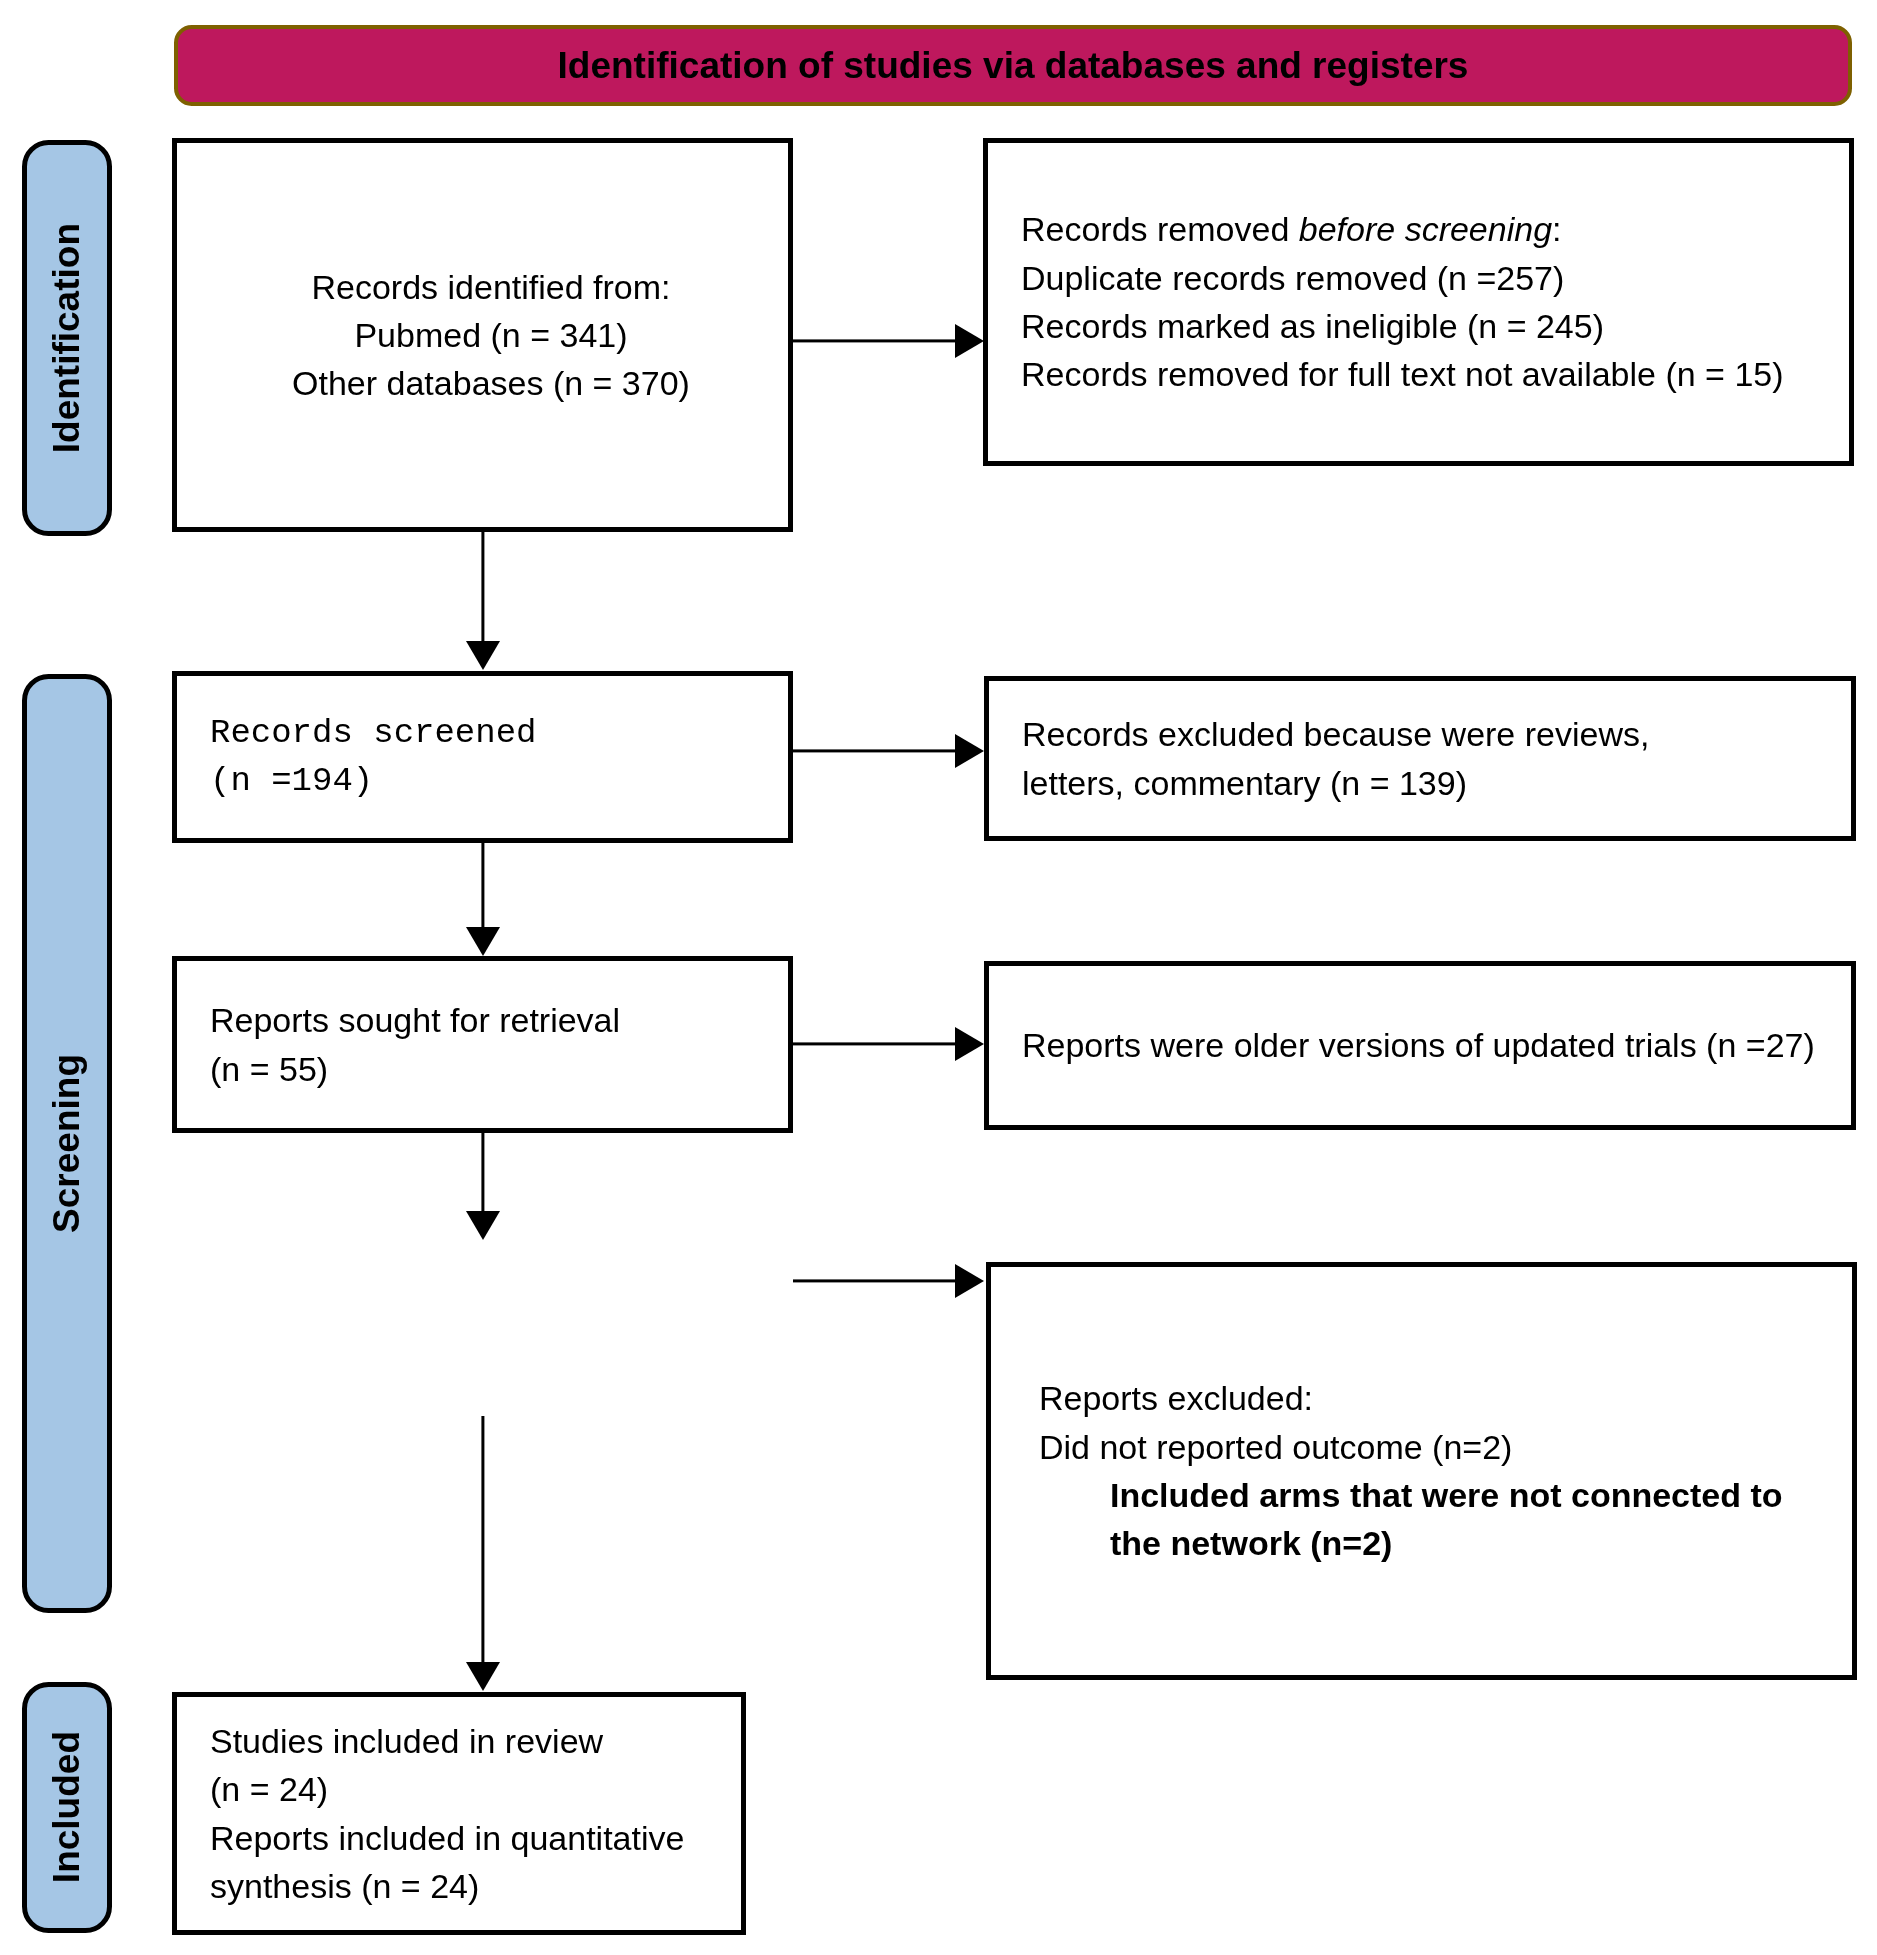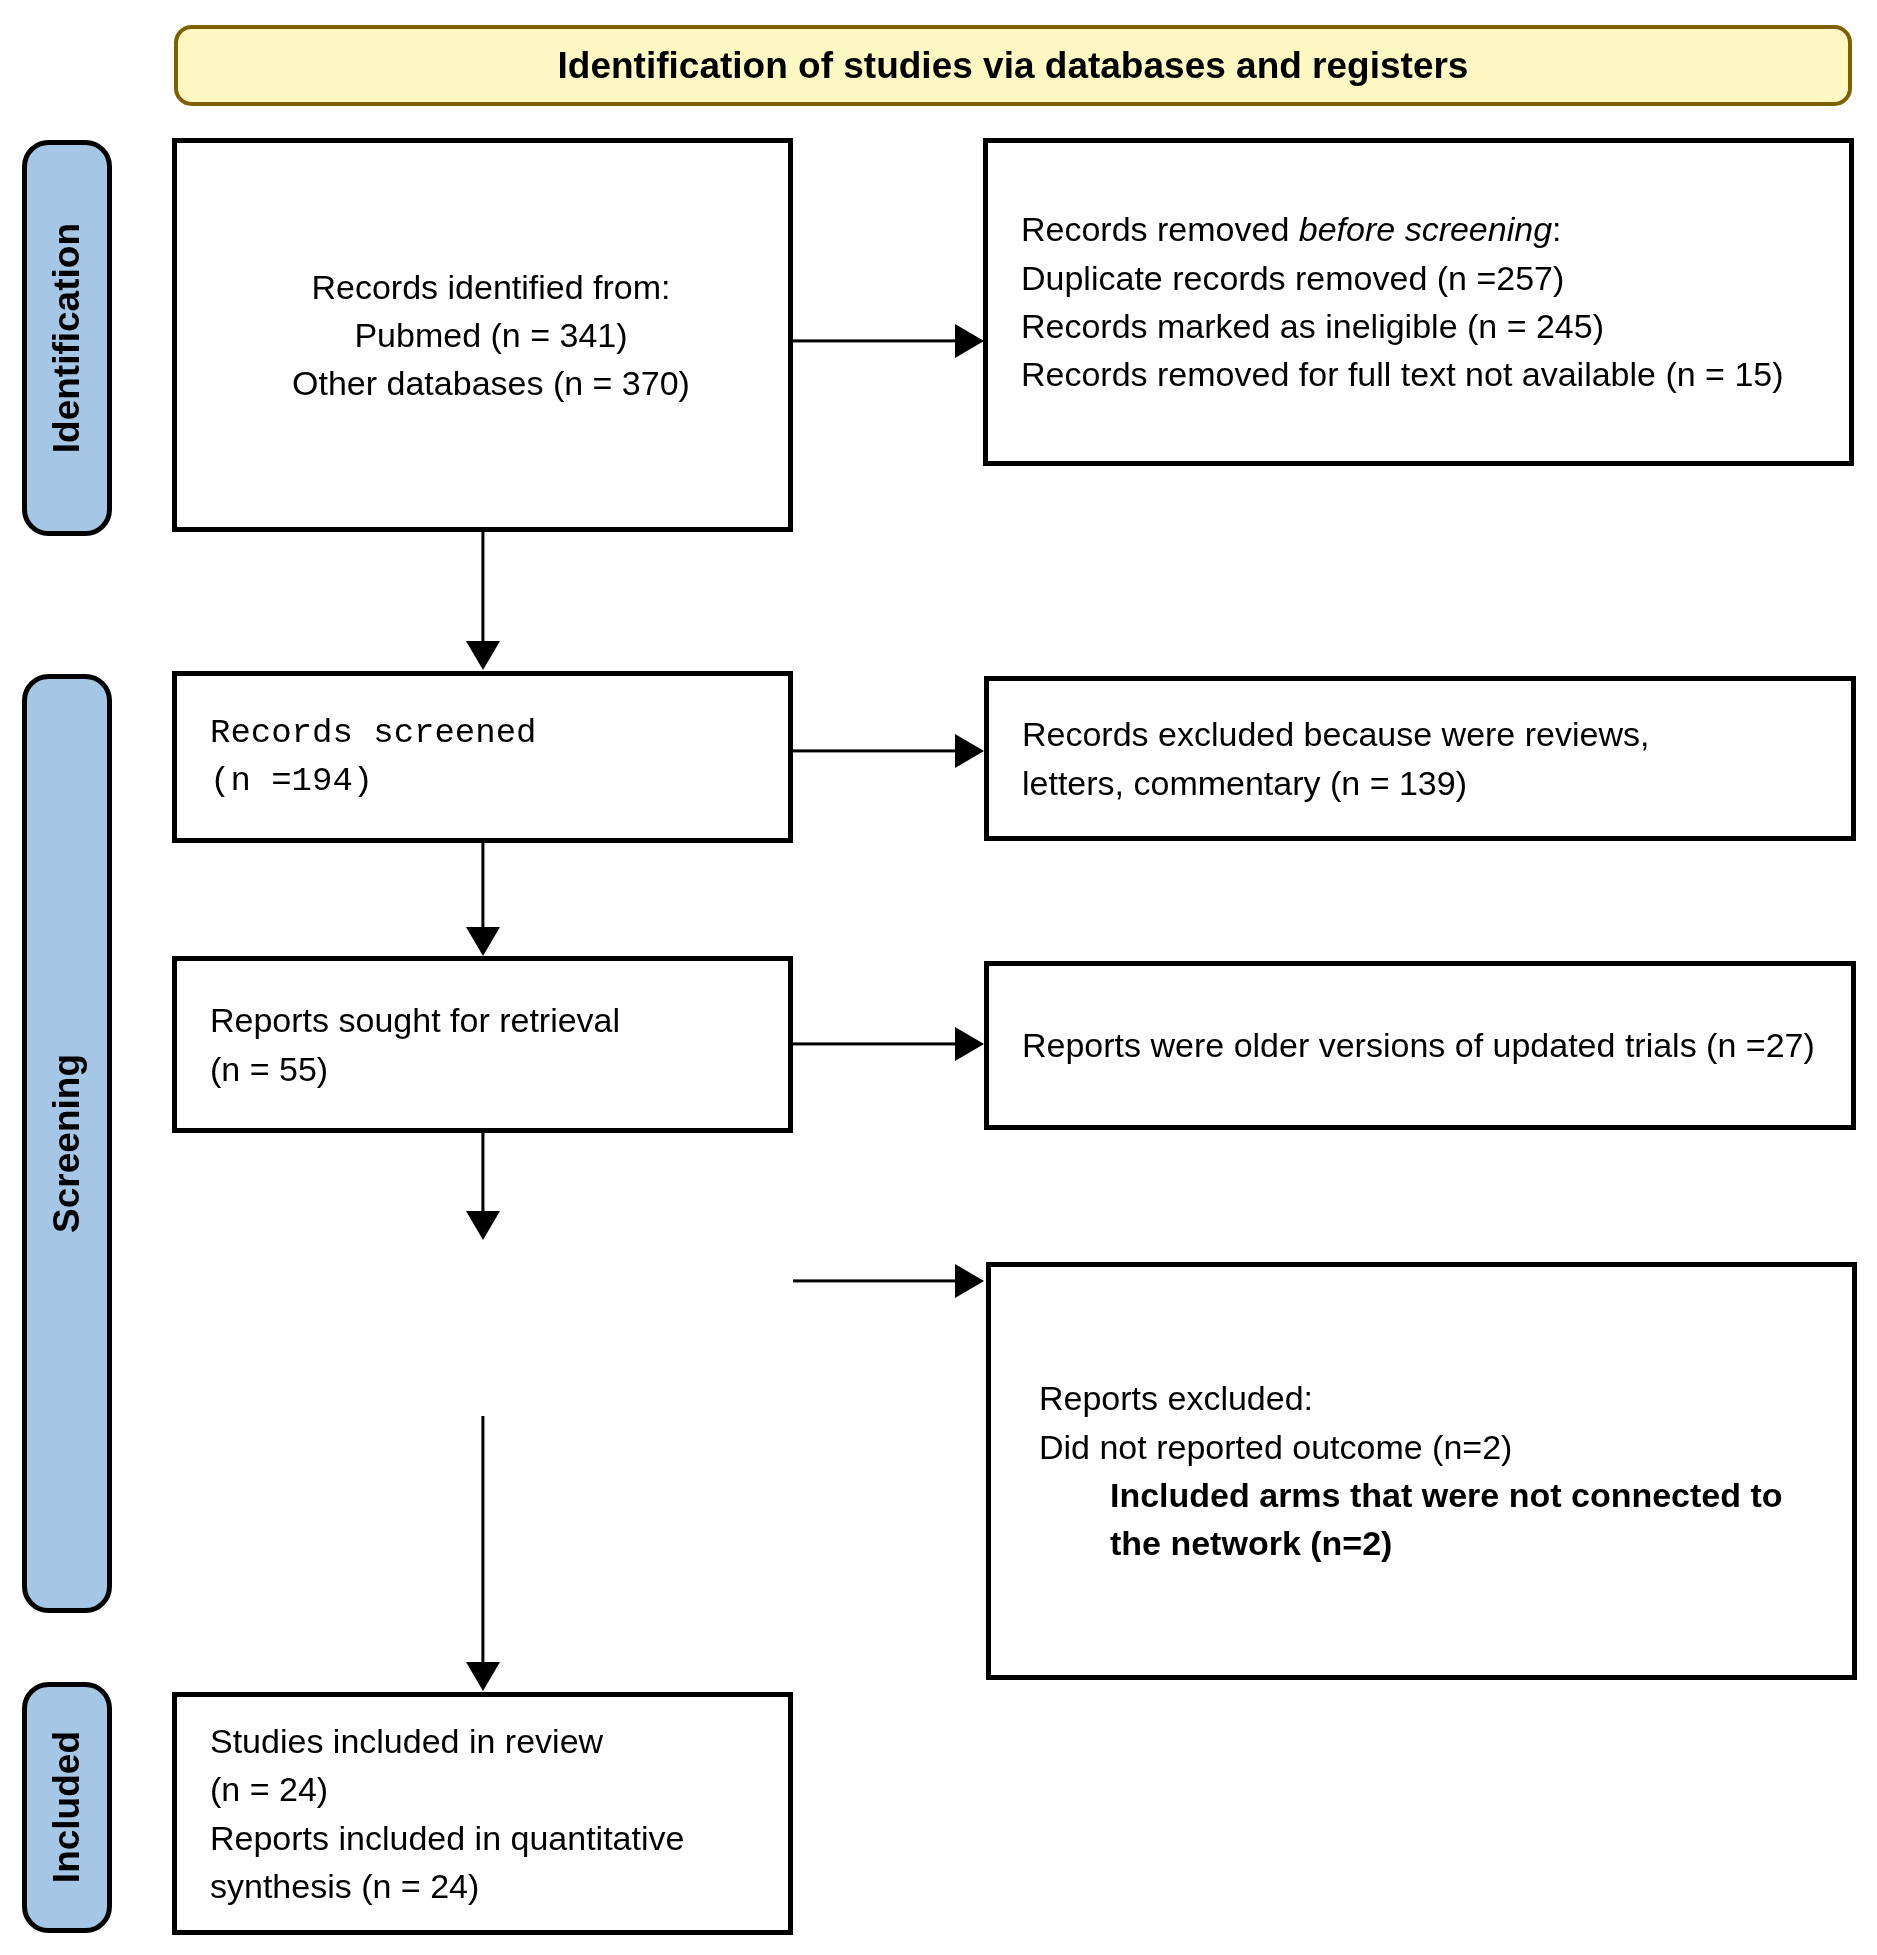--- a/index.html
+++ b/index.html
@@ -9,21 +9,21 @@
     height: 1955px;
     background: #ffffff;
     font-family: "Liberation Sans", sans-serif;
     color: #000;
   }
 
   
   .banner {
     position: absolute;
     left: 174px; top: 25px; width: 1678px; height: 81px;
-    background: #fef9c3;
+    background: #be185d;
     border: 4.4px solid #7E6000;
     border-radius: 17.7px;
     display: flex; align-items: center; justify-content: center;
     font-weight: bold; font-size: 37px;
     box-sizing: border-box;
   }
 
   
   .stage {
     position: absolute;
@@ -52,21 +52,21 @@
     box-sizing: border-box;
   }
   #box-identified       { left: 172px;  top: 138px;  width: 621px;  height: 394px; align-items: center; }
   #box-removed          { left: 983px; top: 138px;  width: 871px; height: 328px; }
   #box-screened         { left: 172px;  top: 671px; width: 621px;  height: 172px; font-family: Liberation Mono, monospace; }
   #box-excluded-reviews { left: 984px; top: 676px; width: 872px; height: 165px; }
   #box-sought           { left: 172px;  top: 956px; width: 621px;  height: 177px; }
   #box-older            { left: 984px; top: 961px; width: 872px; height: 169px; }
   #box-assessed         { left: 172px;  top: 1240px; width: 621px;  height: 177px; }
   #box-reports-excluded { left: 986px; top: 1262px; width: 871px; height: 418px; padding-left: 48px; }
-  #box-included         { left: 172px;  top: 1692px; width: 621px;  height: 243px; }
+  #box-included         { left: 172px;  top: 1692px; width: 574px;  height: 243px; }
 
   .line { display: block; }
   .indent { margin-left: 71px; font-weight: bold; }
 
   
   .varrow, .harrow { position: absolute; }
   .varrow .shaft {
     position: absolute; left: 50%; transform: translateX(-50%);
     top: 0; bottom: 26.5px; width: 3.2px; background: #000;
   }

